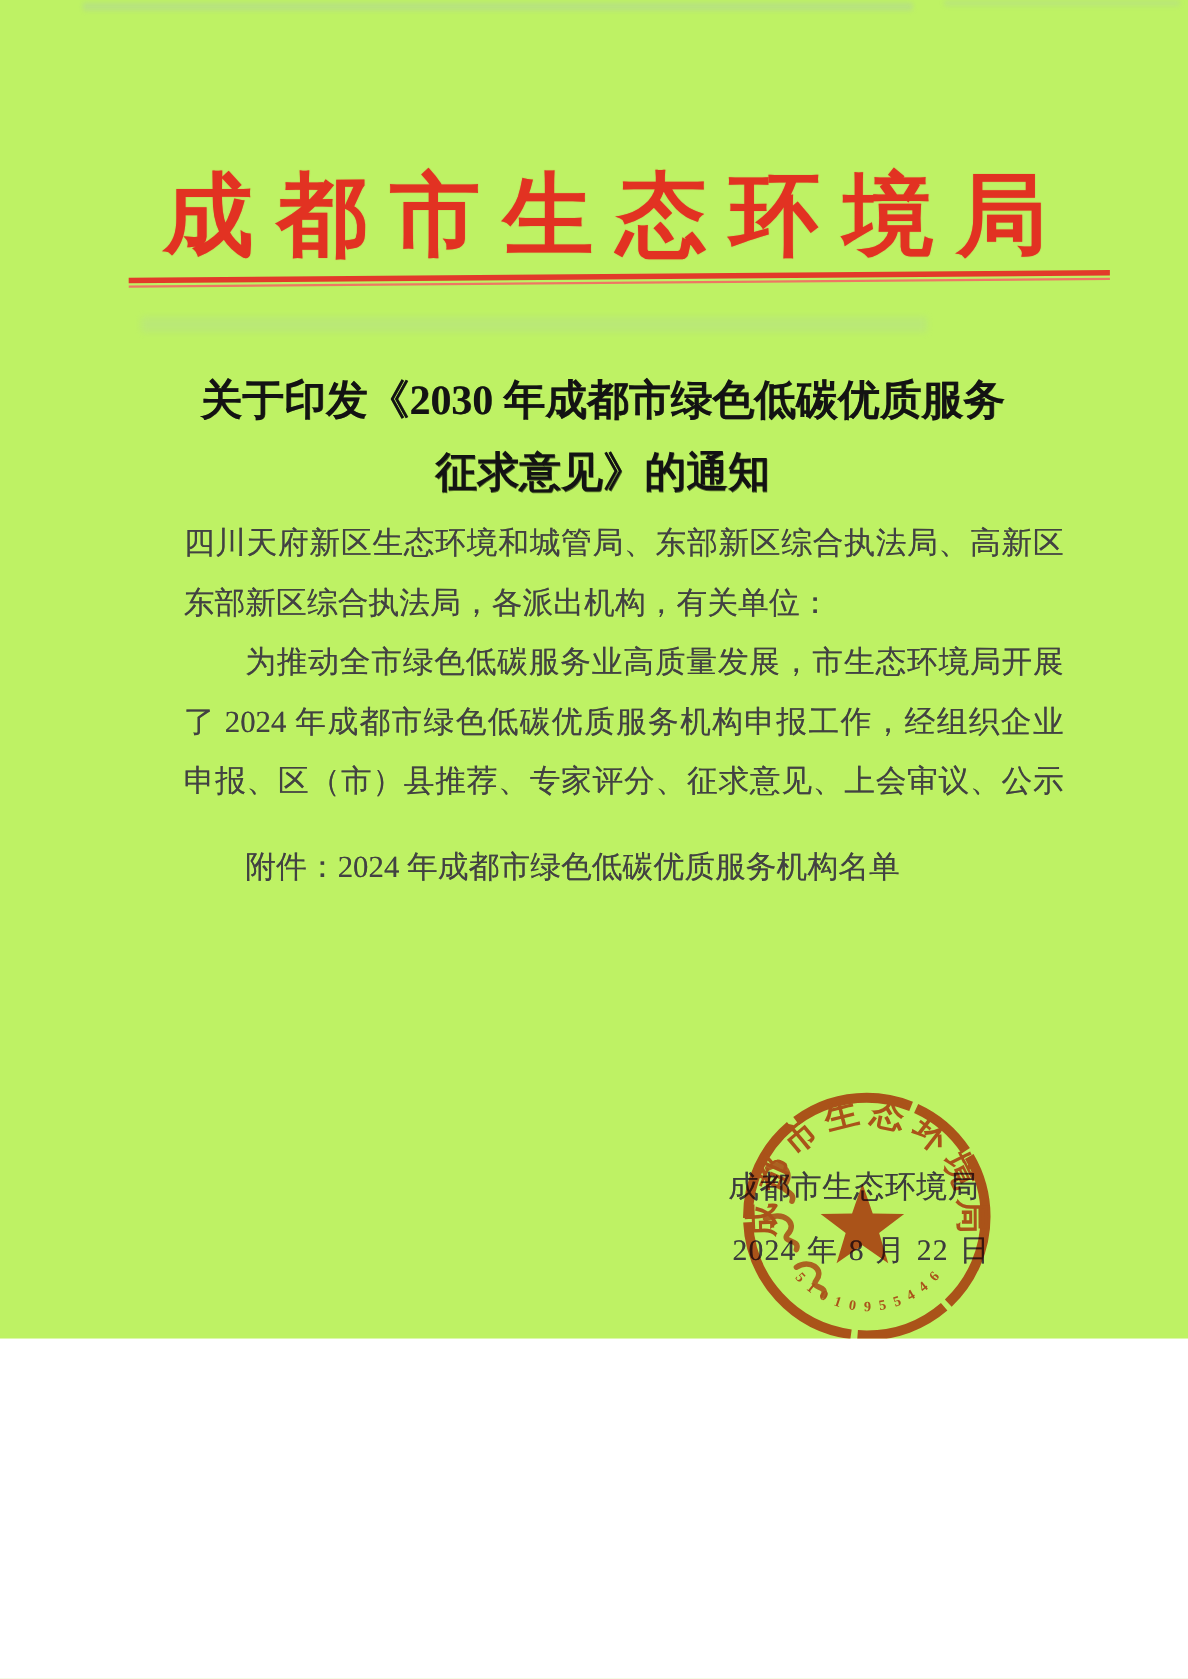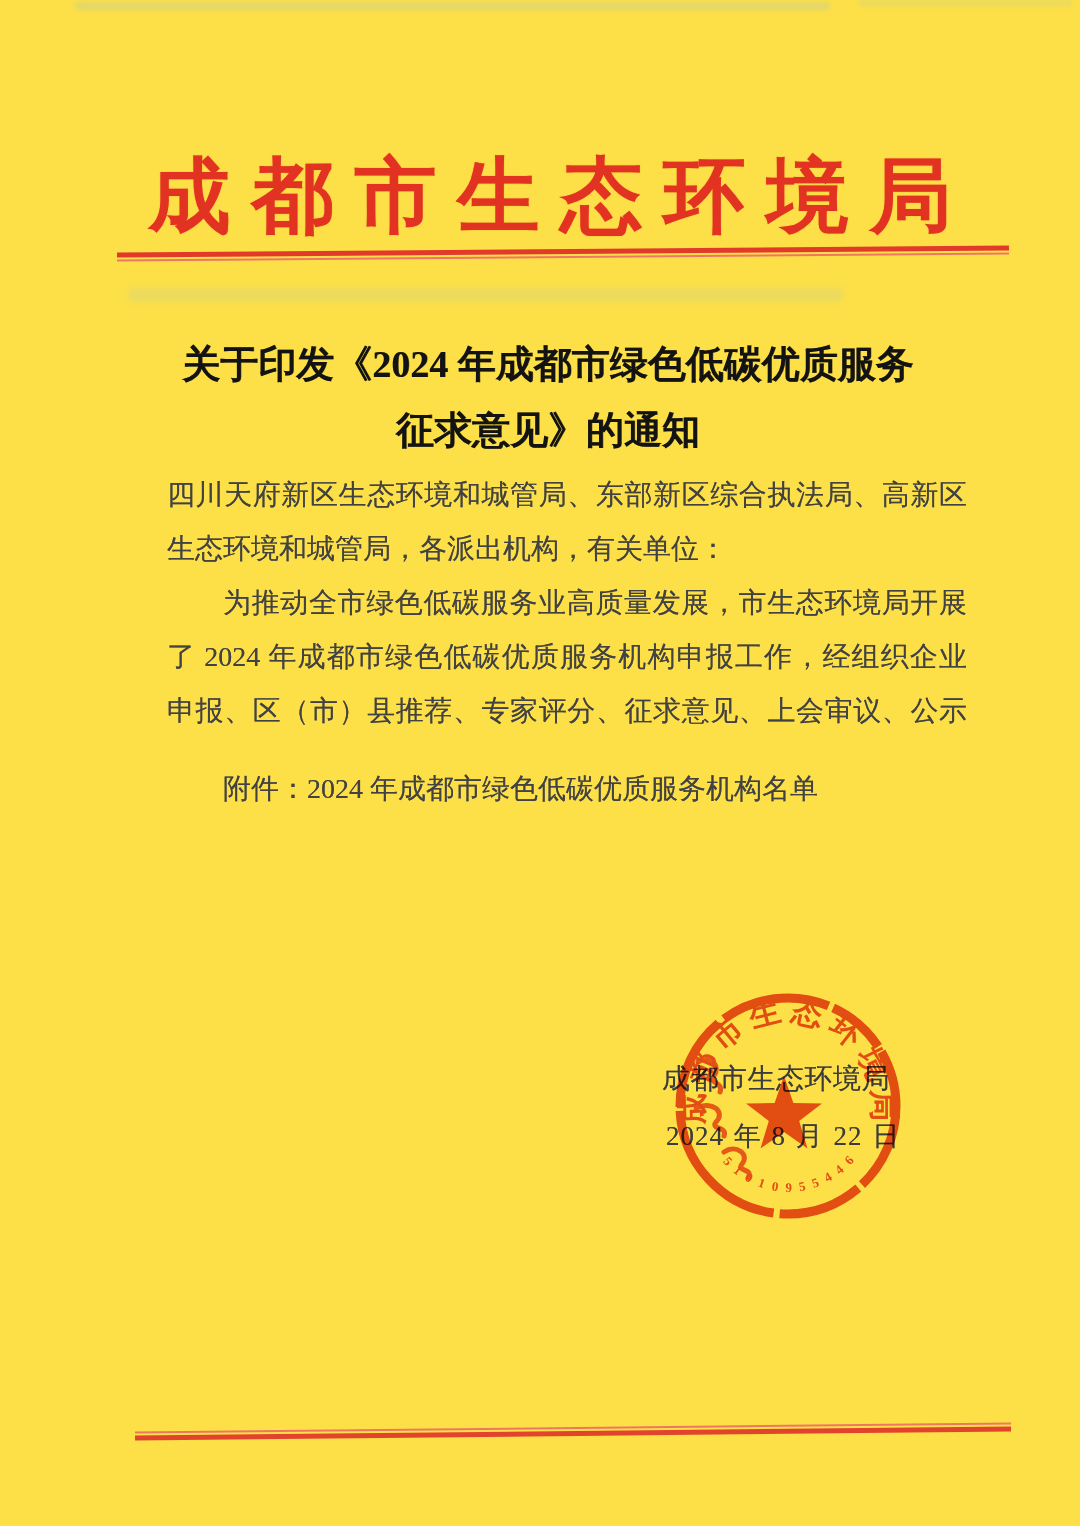--- a/index.html
+++ b/index.html
@@ -1,18 +1,18 @@
 <!DOCTYPE html>
 <html><head>
 <meta charset="utf-8">
 <style>
   html,body{margin:0;padding:0;background:#ffffff;}
   .page{
-    position:relative;width:1080px;height:1526px;margin:0 auto;
-    background:#fde047;overflow:hidden;
+    position:relative;width:1080px;height:1217px;margin:0 auto;
+    background:#bef264;overflow:hidden;
     font-family:"Liberation Serif","DejaVu Serif",serif;
   }
   
   .artifact{position:absolute;border-radius:3px;pointer-events:none;}
   .artifact.a1{top:2px;left:75px;width:755px;height:8px;background:rgba(168,196,186,.30);filter:blur(2px);}
   .artifact.a2{top:0;left:858px;width:215px;height:6px;background:rgba(168,196,186,.22);filter:blur(2px);}
   .artifact.a3{top:288px;left:128px;width:715px;height:14px;background:rgba(172,200,190,.20);filter:blur(3px);}
   
   .letterhead{
     position:absolute;top:152px;left:calc(50% + 10px);transform:translateX(-50%);
@@ -65,27 +65,27 @@
 
   <div class="artifact a1"></div>
   <div class="artifact a2"></div>
 
   <div class="letterhead">成都市生态环境局</div>
 
   <div class="rule top-rule"></div>
   <div class="artifact a3"></div>
 
   <div class="doc-title">
-    <div>关于印发《2024 年成都市绿色低碳优质服务</div>
+    <div>关于印发《2030 年成都市绿色低碳优质服务</div>
     <div>征求意见》的通知</div>
   </div>
 
   <div class="body-text">
     <div class="bline fill">四川天府新区生态环境和城管局、东部新区综合执法局、高新区</div>
-    <div class="bline left">生态环境和城管局，各派出机构，有关单位：</div>
+    <div class="bline left">东部新区综合执法局，各派出机构，有关单位：</div>
     <div class="bline fill indent">为推动全市绿色低碳服务业高质量发展，市生态环境局开展</div>
     <div class="bline fill">了 2024 年成都市绿色低碳优质服务机构申报工作，经组织企业</div>
     <div class="bline fill">申报、区（市）县推荐、专家评分、征求意见、上会审议、公示</div>
     <div class="attachment-line">附件：2024 年成都市绿色低碳优质服务机构名单</div>
   </div>
 
   <div class="sig agency">成都市生态环境局</div>
   <div class="sig date">2024 年 8 月 22 日</div>
 
   <svg class="seal" viewBox="0 0 244 244" aria-hidden="true">

